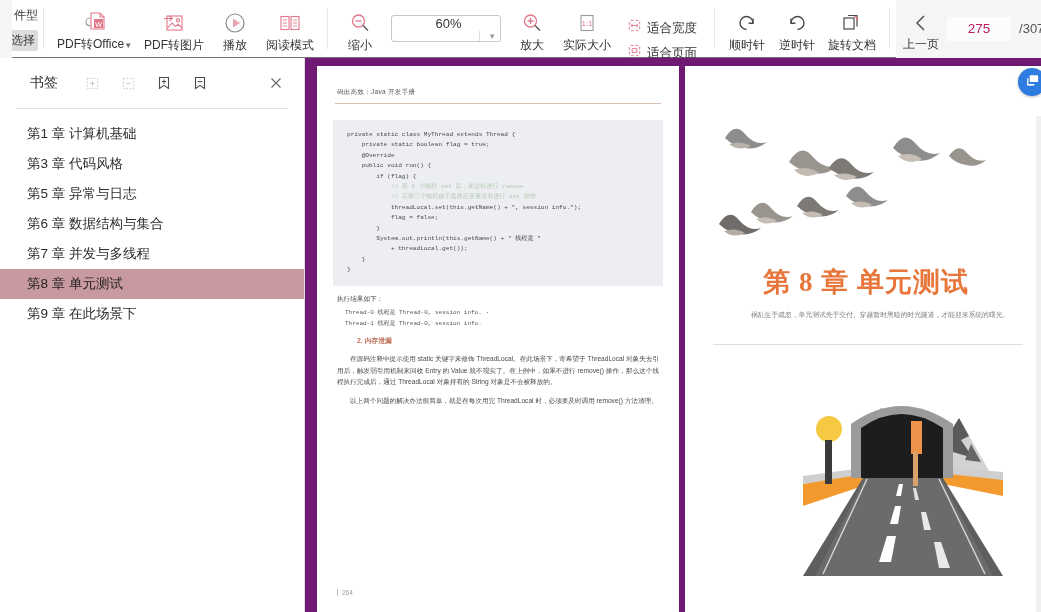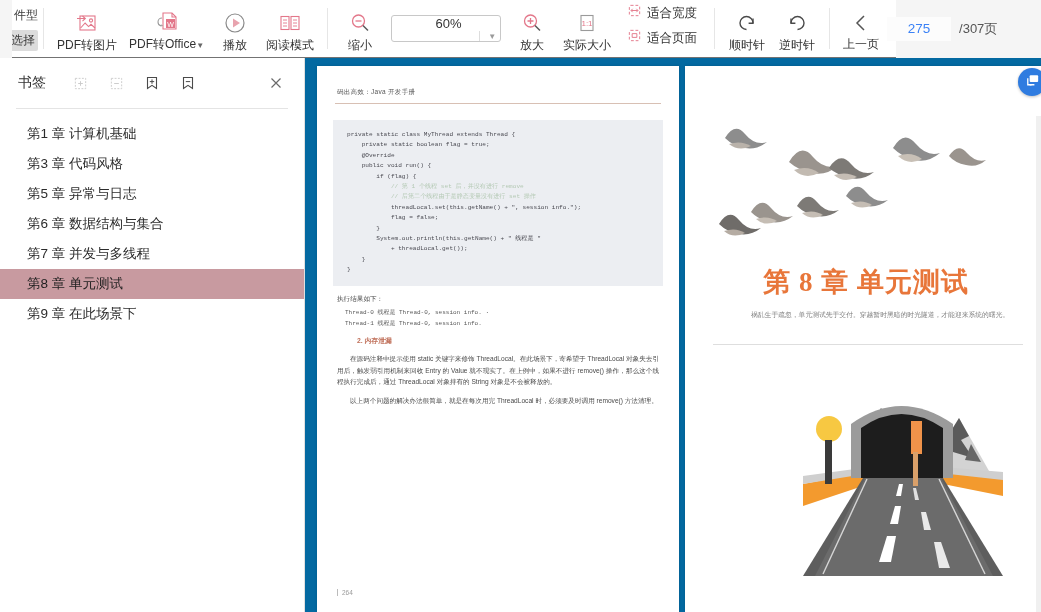--- a/index.html
+++ b/index.html
@@ -49,22 +49,22 @@
     overflow: hidden;
   }
   .clipped-txt { font-size: 12px; color: #3a3a3a; white-space: nowrap; }
   .clipped-chip {
     font-size: 12px; color: #3a3a3a; background: #dcdcdc;
     padding: 2px 3px; white-space: nowrap; border-radius: 2px;
   }
 
   
   .tb-stack {
-    display: flex; flex-direction: column; justify-content: flex-end;
-    gap: 2px; padding: 8px 6px;
+    display: flex; flex-direction: column; justify-content: flex-start;
+    gap: 2px; padding: 16px 6px;
   }
   .tb-stack-row {
     display: flex; align-items: center; gap: 5px;
     padding: 2px 4px; cursor: default; border-radius: 3px;
   }
   .tb-stack-row .tb-lbl { font-size: 12.5px; }
 
   .zoom-select {
     width: 110px; height: 27px;
     border: 1px solid #c8c8c8; border-radius: 3px;
@@ -86,40 +86,40 @@
   .pagebox {
     display: flex; align-items: center;
     align-self: center;
     margin: 0 2px;
   }
   .page-input {
     width: 64px; height: 24px;
     background: #fcfcfc;
     border: none;
     text-align: center;
-    font-size: 13.5px; color: #3b82f6;
+    font-size: 13.5px; color: #be185d;
     display: flex; align-items: center; justify-content: center;
     font-family: "Liberation Sans", sans-serif;
   }
   .page-total { font-size: 13px; color: #555; margin-left: 8px; white-space: nowrap; }
 
   .navbtn { min-width: 46px; }
   .navbtn .tb-ico { height: 26px; }
 
   
   .sidebar {
     position: absolute; top: 58px; left: 0;
     width: 305px; height: 554px;
     background: #ffffff;
     border-right: 1px solid #e0e0e0;
   }
   .bm-header {
     height: 50px;
     display: flex; align-items: center;
-    padding: 0 14px 0 18px;
+    padding: 0 14px 0 30px;
     gap: 16px;
   }
   .bm-title { font-size: 14px; color: #333; margin-right: 8px; }
   .bm-ico {
     width: 20px; height: 20px;
     display: flex; align-items: center; justify-content: center;
     cursor: default;
   }
   .bm-ico.disabled { opacity: .45; }
   .bm-close { margin-left: auto; margin-right: 4px; }
@@ -135,21 +135,21 @@
     font-size: 13.5px; color: #2c2c2c;
     margin-bottom: 0px;
     cursor: default;
   }
   .bm-item.active { background: #c89aa0; color: #1f1f1f; }
 
   
   .viewer {
     position: absolute; top: 58px; left: 305px;
     width: 736px; height: 554px;
-    background: #0369a1;
+    background: #701a75;
     overflow: hidden;
   }
   .page {
     position: absolute;
     background: #ffffff;
     top: 8px;
     box-shadow: 0 0 3px rgba(0,0,0,.14);
   }
   .page-left  { left: 12px;  width: 362px; height: 546px; }
   .page-right { left: 380px; width: 362px; height: 546px; }
@@ -240,43 +240,43 @@
     <span class="clipped-txt">件型</span>
     <span class="clipped-chip">选择</span>
   </div>
   <div class="tb-sep"></div>
 
   <div class="tb-group">
 
     <div class="tb-btn">
       <span class="tb-ico">
         <svg width="26" height="26" viewBox="0 0 26 26">
-          <rect x="6" y="6" width="15" height="14" fill="#fff" stroke="#e3778a" stroke-width="1.1"></rect>
-          <circle cx="17" cy="10.5" r="1.6" fill="none" stroke="#e3778a" stroke-width="1.1"></circle>
-          <path d="M6.6 18 l4.5 -5 l3.5 3.6 l2.4 -2.3 l4 3.7" fill="none" stroke="#e3778a" stroke-width="1.1"></path>
-          <path d="M3 8.5 h8 M8.5 6 l2.8 2.5 l-2.8 2.6" fill="none" stroke="#e3778a" stroke-width="1.1"></path>
-        </svg>
-      </span>
-      <span class="tb-lbl">PDF转图片</span>
-    </div>
-
-    <div class="tb-btn">
-      <span class="tb-ico">
-        <svg width="26" height="26" viewBox="0 0 26 26">
           <path d="M9 4 h9 l4 4 v12 h-13 z" fill="#fff" stroke="#e3778a" stroke-width="1.1"></path>
           <path d="M18 4 v4 h4" fill="none" stroke="#e3778a" stroke-width="1.1"></path>
           <rect x="12" y="10" width="9" height="9" fill="#e3778a"></rect>
           <text x="16.5" y="17.5" font-size="7" fill="#fff" text-anchor="middle" font-family="Liberation Sans, sans-serif">W</text>
           <path d="M8 9 a4 4 0 0 0 -4 4 a4 4 0 0 0 3 3.9" fill="none" stroke="#9a9a9a" stroke-width="1.1"></path>
           <path d="M7.4 15.3 l-.5 2.2 l2.1 -.8 z" fill="#9a9a9a"></path>
         </svg>
       </span>
       <span class="tb-lbl">
         <span>PDF转Office</span><span style="font-size:8px;color:#666;">▼</span>
       </span>
+    </div>
+
+    <div class="tb-btn">
+      <span class="tb-ico">
+        <svg width="26" height="26" viewBox="0 0 26 26">
+          <rect x="6" y="6" width="15" height="14" fill="#fff" stroke="#e3778a" stroke-width="1.1"></rect>
+          <circle cx="17" cy="10.5" r="1.6" fill="none" stroke="#e3778a" stroke-width="1.1"></circle>
+          <path d="M6.6 18 l4.5 -5 l3.5 3.6 l2.4 -2.3 l4 3.7" fill="none" stroke="#e3778a" stroke-width="1.1"></path>
+          <path d="M3 8.5 h8 M8.5 6 l2.8 2.5 l-2.8 2.6" fill="none" stroke="#e3778a" stroke-width="1.1"></path>
+        </svg>
+      </span>
+      <span class="tb-lbl">PDF转图片</span>
     </div>
 
     <div class="tb-btn">
       <span class="tb-ico">
         <svg width="26" height="26" viewBox="0 0 26 26">
           <circle cx="13" cy="13" r="9" fill="none" stroke="#8a8a8a" stroke-width="1.2"></circle>
           <path d="M11 8.6 l7 4.4 l-7 4.4 z" fill="#e8a3ae"></path>
         </svg>
       </span>
       <span class="tb-lbl">播放</span>
@@ -370,20 +370,31 @@
       <span class="tb-lbl">顺时针</span>
     </div>
     <div class="tb-btn">
       <span class="tb-ico">
         <svg width="26" height="26" viewBox="0 0 26 26">
           <path d="M7 13 a6.5 6.5 0 1 1 6.5 6.5" fill="none" stroke="#4a4a4a" stroke-width="1.4"></path>
           <path d="M7 8.5 v4.8 h4.4" fill="none" stroke="#4a4a4a" stroke-width="1.4"></path>
         </svg>
       </span>
       <span class="tb-lbl">逆时针</span>
+    </div>
+    <div class="tb-btn">
+      <span class="tb-ico">
+        <svg width="26" height="26" viewBox="0 0 26 26">
+          <rect x="5" y="8" width="10" height="11" fill="none" stroke="#4a4a4a" stroke-width="1.2"></rect>
+          <path d="M9 5.5 h9 v11" fill="none" stroke="#4a4a4a" stroke-width="1.2"></path>
+          <path d="M15 6.5 a3.5 3.5 0 0 1 3.5 3.5" fill="none" stroke="#e06a6a" stroke-width="1.2"></path>
+          <path d="M18.6 8.2 l.3 2 l-1.9 -.5 z" fill="#e06a6a"></path>
+        </svg>
+      </span>
+      <span class="tb-lbl">旋转文档</span>
     </div>
   </div>
 
   <div class="tb-sep"></div>
 
   <div class="tb-group" style="flex:1;align-items:center;">
     <div class="tb-btn navbtn">
       <span class="tb-ico">
         <svg width="22" height="22" viewBox="0 0 22 22">
           <path d="M14 4 L7 11 L14 18" fill="none" stroke="#555" stroke-width="1.5"></path>

